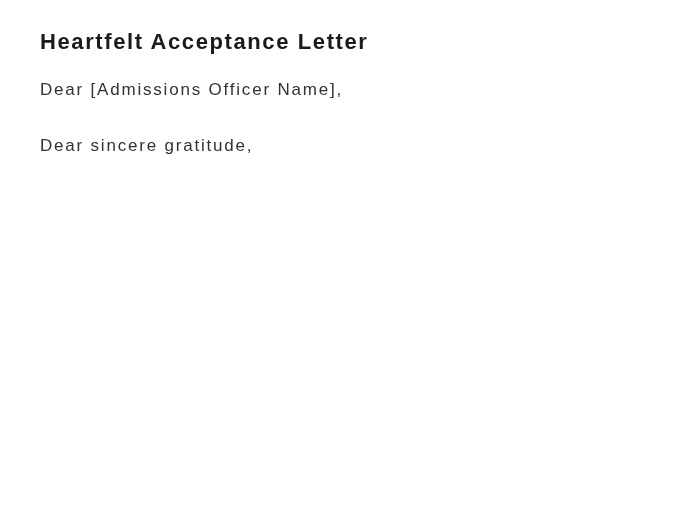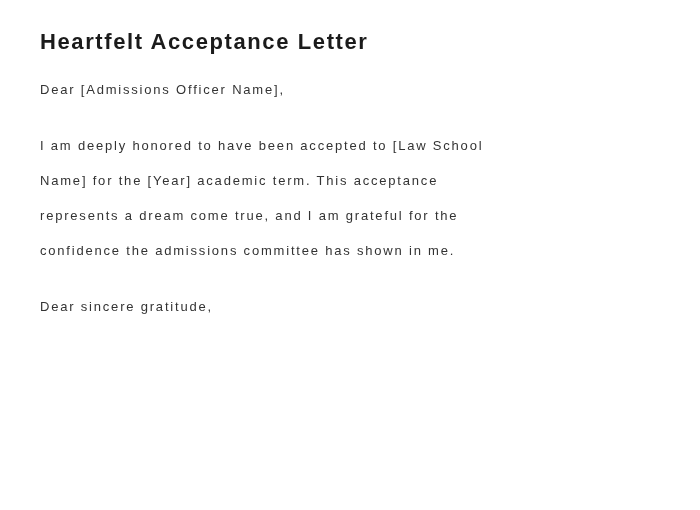--- a/index.html
+++ b/index.html
@@ -23,37 +23,33 @@
     margin: 0 0 15px 0;
     font-size: 22px;
     line-height: 30px;
     font-weight: 700;
     letter-spacing: 1.6px;
     color: #1b1b1b;
     white-space: pre-line;
   }
   .letter p {
     margin: 0 0 21px 0;
-    font-size: 13px;
+    font-size: 17px;
     line-height: 35px;
     font-weight: 400;
     letter-spacing: 1.8px;
     color: #333333;
     white-space: pre-line;
   }
 </style>
 </head>
 <body>
 
 <div class="letter">
   <h1>Heartfelt Acceptance Letter</h1>
 
   <p>Dear [Admissions Officer Name],</p>
 
-  <p>I am deeply honored to have been accepted to [Law School
-Name] for the [Year] academic term. This acceptance
-represents a dream come true, and I am grateful for the
-confidence the admissions committee has shown in me.</p>
 
 
   <p>Dear sincere gratitude,</p>
 
 </div>
 
 </body></html>

